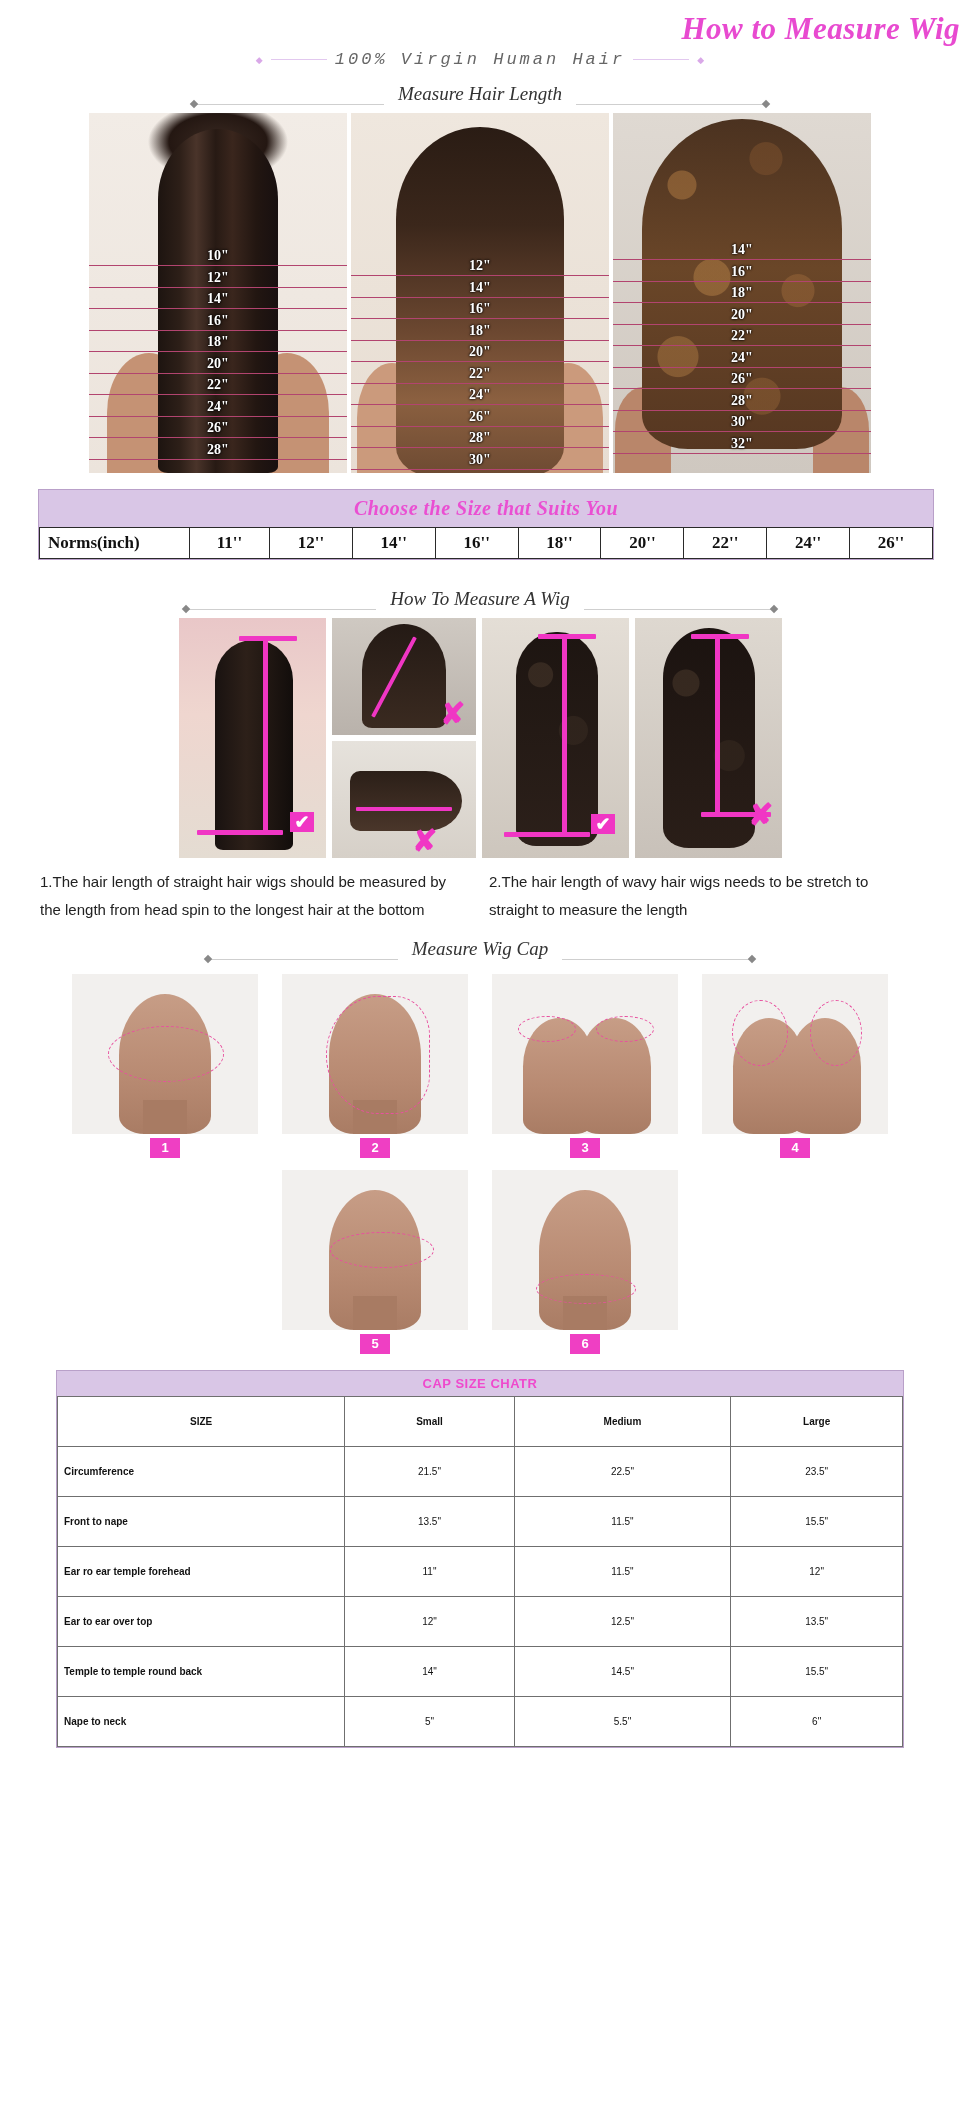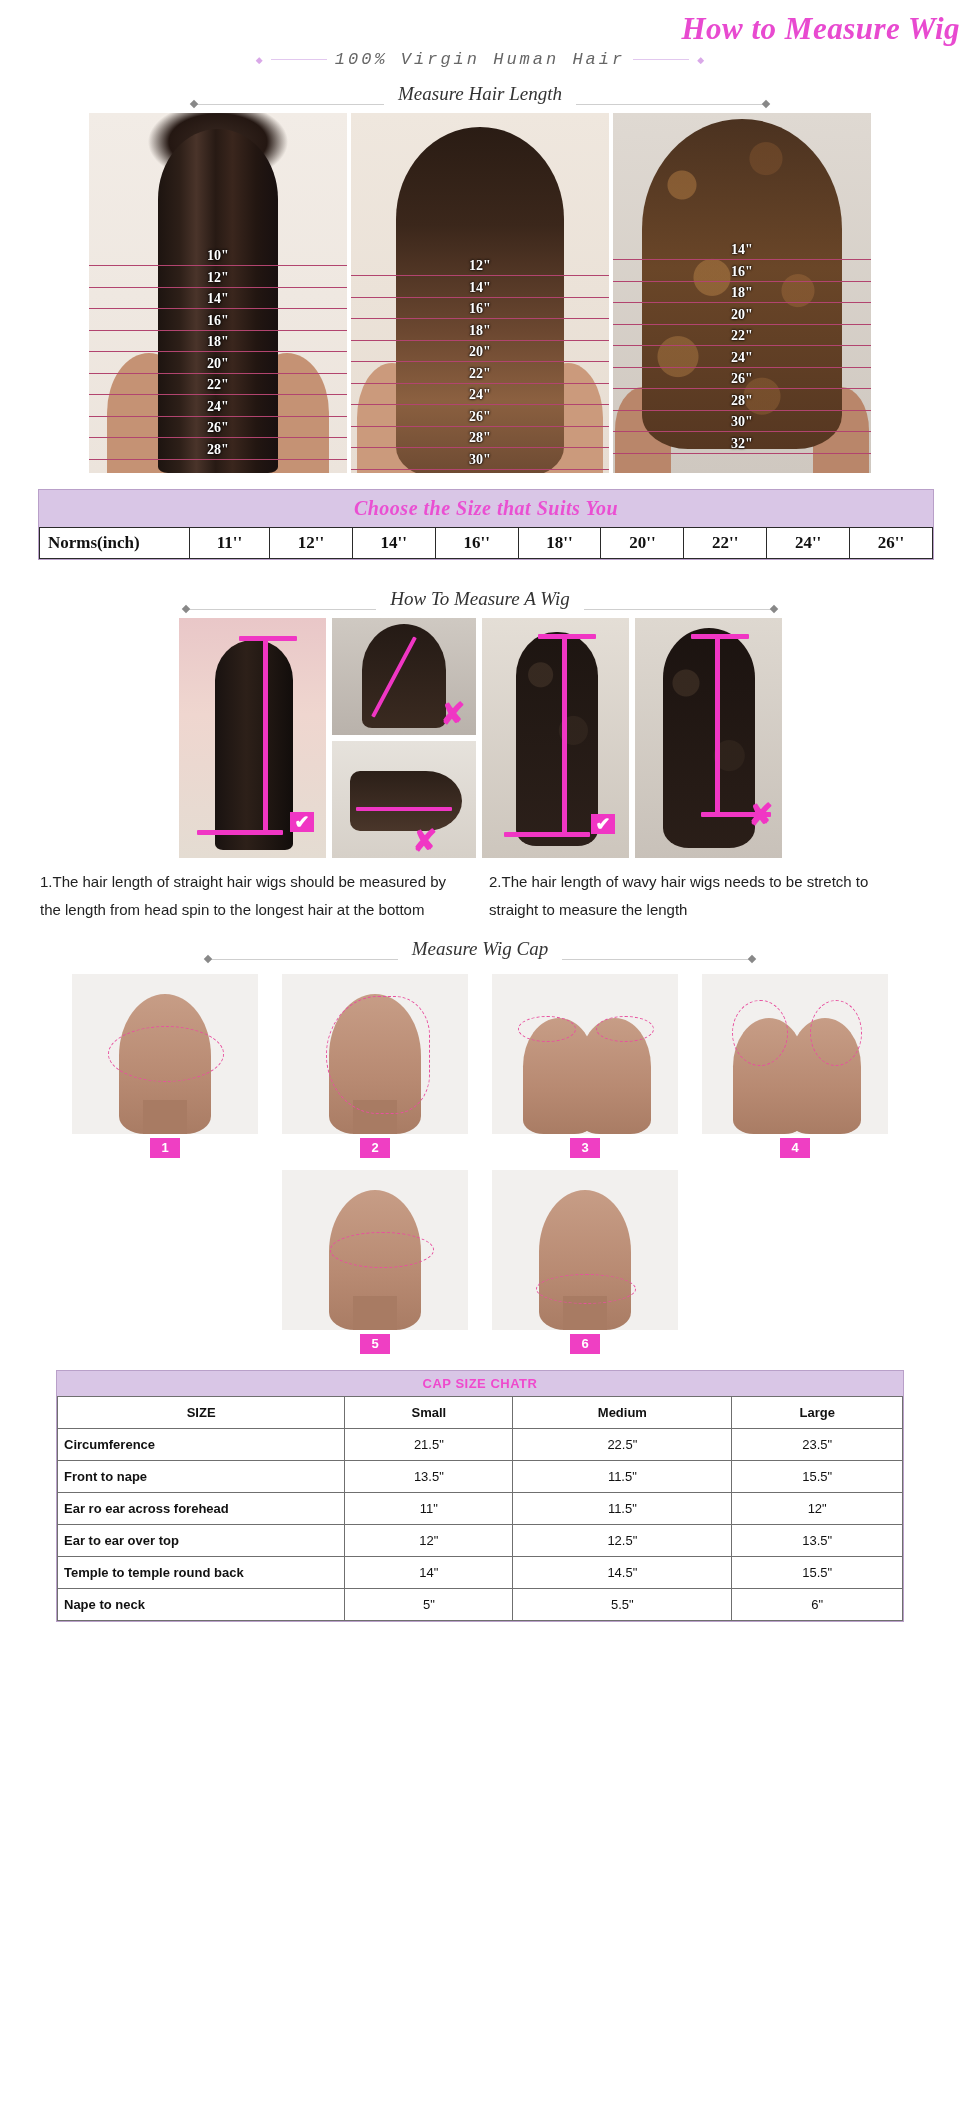--- a/index.html
+++ b/index.html
@@ -253,21 +253,21 @@
   }
 
   
   .cap-block { margin: 16px 56px 0 56px; border:1px solid #b9a0c9; }
   .cap-title {
     background:#d9c6e6; text-align:center; padding:5px 0;
     font-size:13px; color:#ef49cd; font-weight:bold; letter-spacing:.5px;
   }
   table.cap { width:100%; border-collapse:collapse; background:#fff; }
   table.cap th, table.cap td {
-    border:1px solid #6f6f6f; font-size:13px; padding:8px 6px;
+    border:1px solid #6f6f6f; font-size:10px; padding:19px 6px;
   }
   table.cap th { text-align:center; font-weight:bold; }
   table.cap td.rowlbl { text-align:left; font-weight:bold; width:34%; }
   table.cap td.val { text-align:center; }
   .spacer { height:14px; }
 </style>
 </head>
 <body>
 
 <div class="page">
@@ -531,21 +531,21 @@
             <td class="val">22.5"</td>
             <td class="val">23.5"</td>
           </tr>
           <tr>
             <td class="rowlbl">Front to nape</td>
             <td class="val">13.5"</td>
             <td class="val">11.5"</td>
             <td class="val">15.5"</td>
           </tr>
           <tr>
-            <td class="rowlbl">Ear ro ear across forehead</td>
+            <td class="rowlbl">Ear ro ear temple forehead</td>
             <td class="val">11"</td>
             <td class="val">11.5"</td>
             <td class="val">12"</td>
           </tr>
           <tr>
             <td class="rowlbl">Ear to ear over top</td>
             <td class="val">12"</td>
             <td class="val">12.5"</td>
             <td class="val">13.5"</td>
           </tr>

